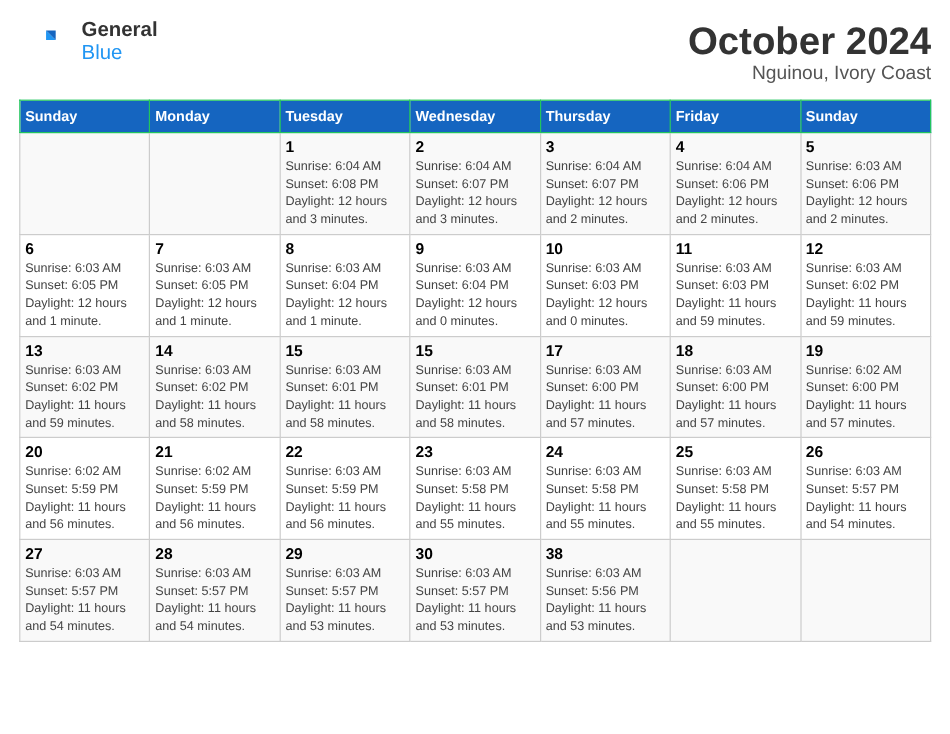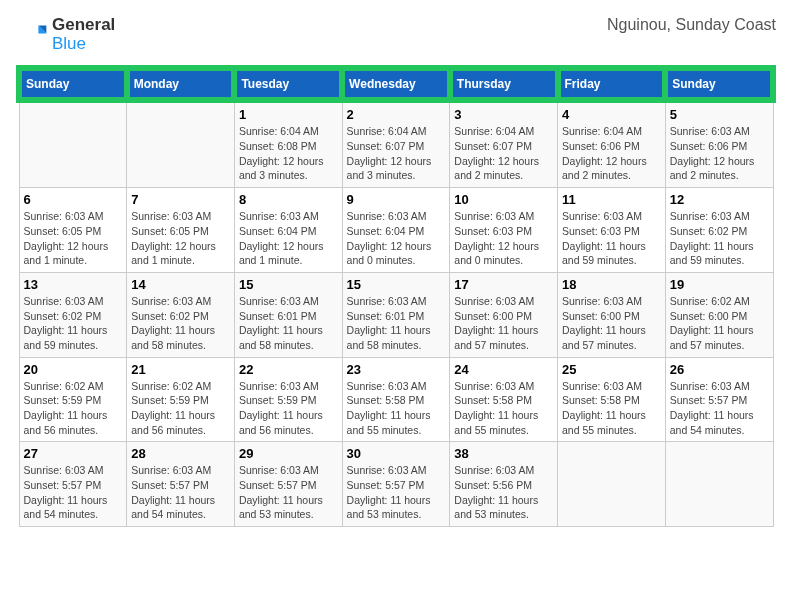--- a/index.html
+++ b/index.html
@@ -12,21 +12,21 @@
     }
     .header {
       display: flex;
       justify-content: space-between;
       align-items: flex-start;
       margin-bottom: 12px;
     }
     .logo {
       display: flex;
       align-items: center;
-      gap: 4px;
+      gap: 20px;
     }
     .logo-icon {
       width: 32px;
       height: 32px;
     }
     .title-block {
       text-align: right;
     }
     .month-title {
       font-size: 32px;
@@ -41,21 +41,21 @@
       width: 100%;
       border-collapse: collapse;
       font-size: 11px;
     }
     thead tr th {
       background: #1565C0;
       color: #fff;
       padding: 6px 4px;
       text-align: left;
       font-size: 12px;
-      border: 6px solid #22c55e;
+      border: 1px solid #22c55e;
     }
     tbody tr td {
       border: 1px solid #ccc;
       vertical-align: top;
       padding: 4px;
       width: calc(100% / 7);
       min-height: 80px;
     }
     tbody tr:nth-child(odd) td {
       background: #f9f9f9;
@@ -84,21 +84,22 @@
     <svg class="logo-icon" viewBox="0 0 40 40">
       <polygon points="28,8 38,18 28,18" fill="#2196F3"></polygon>
       <polygon points="28,8 38,18 38,8" fill="#1565C0"></polygon>
     </svg>
     <div>
       <div style="font-size:17px;font-weight:bold;color:#333;line-height:1.1">General</div>
       <div style="font-size:17px;font-weight:normal;color:#2196F3;line-height:1.1">Blue</div>
     </div>
   </div>
   <div class="title-block">
-    <div class="location">Nguinou, Sunday Coast</div>
+    <div class="month-title">October 2024</div>
+    <div class="location">Nguinou, Ivory Coast</div>
   </div>
 </div>
 
 <table>
   <thead>
     <tr>
     <th>Sunday</th>
         <th>Monday</th>
         <th>Tuesday</th>
         <th>Wednesday</th>

